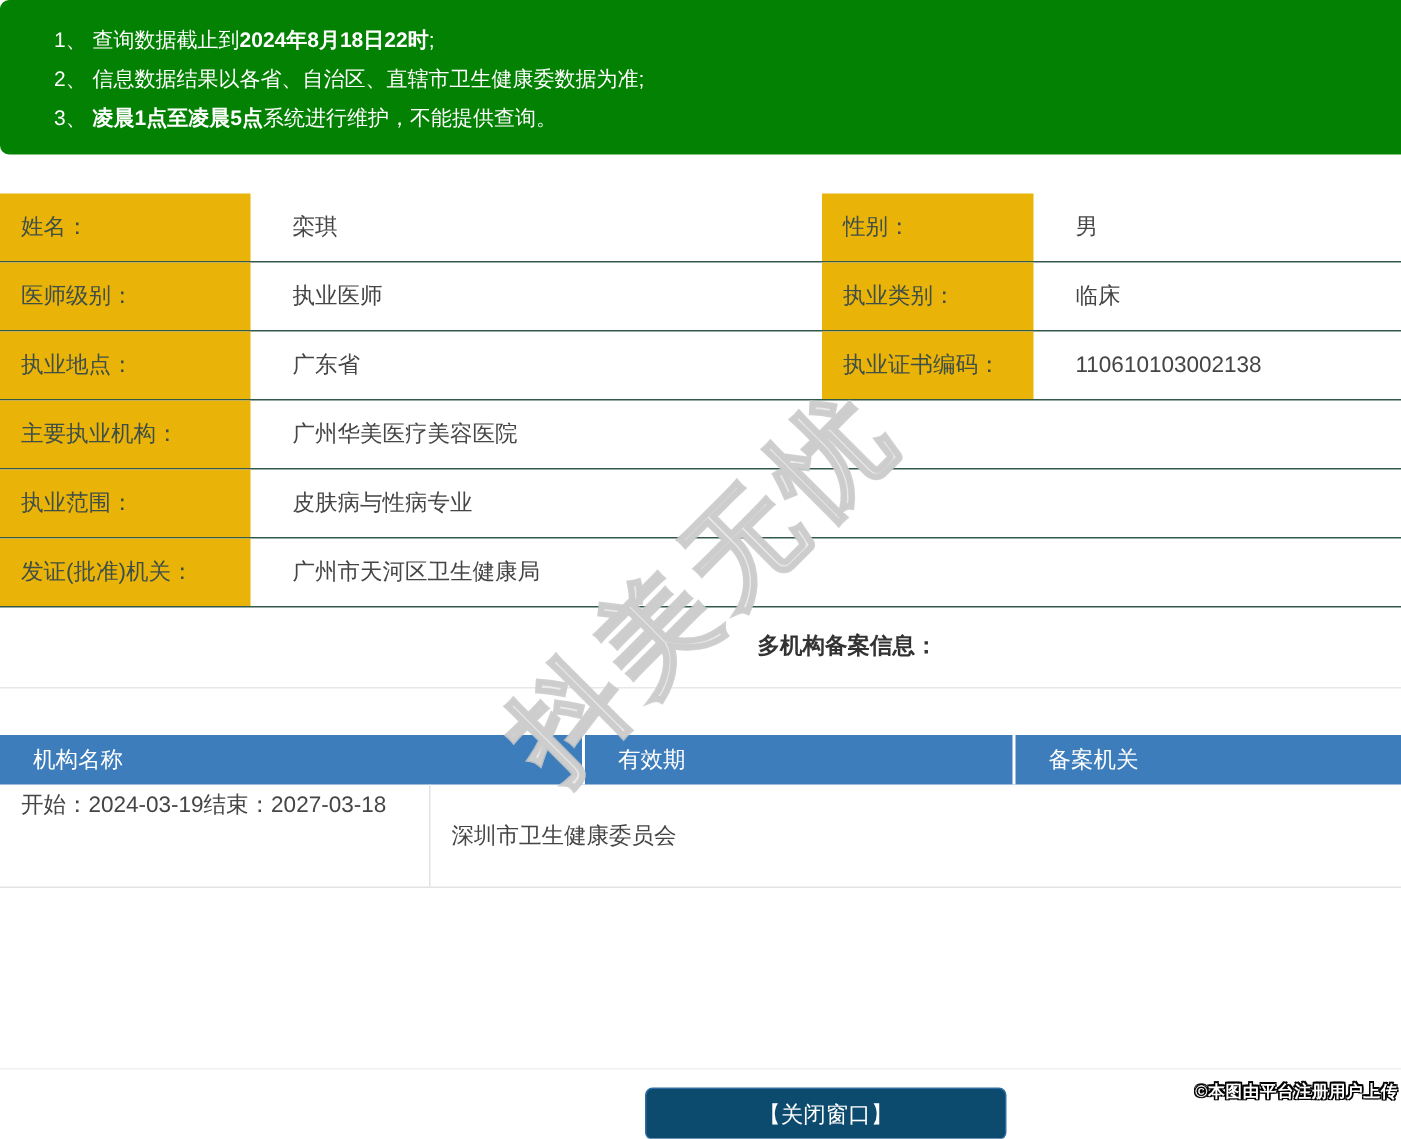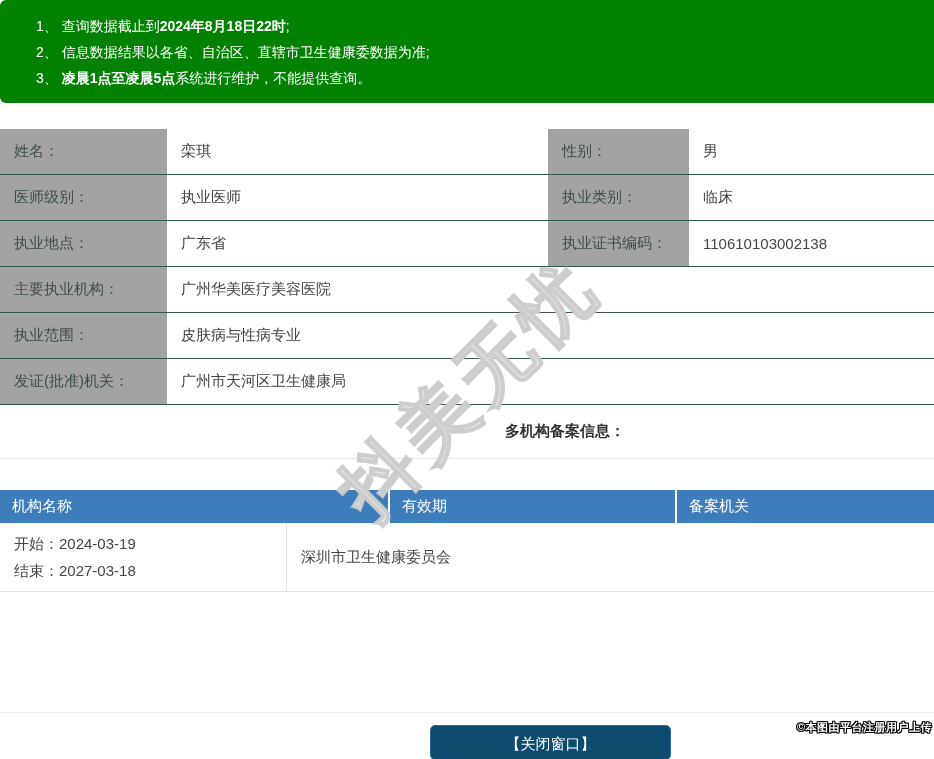--- a/index.html
+++ b/index.html
@@ -14,44 +14,44 @@
     box-sizing:border-box;width:1130px;height:103px;background:#028102;
     border-radius:6px;color:#fff;font-size:14px;padding:13px 0 0 36px;
   }
   .notice-line{line-height:26px;white-space:nowrap;}
   .notice-line b{font-weight:bold;}
 
   
   .info-table{margin-top:26px;width:1130px;}
   .irow{display:flex;height:45px;border-bottom:1px solid #33594b;align-items:stretch;font-size:15px;}
   .lbl{
-    width:167px;background:#a3a3a3;display:flex;align-items:center;
+    width:167px;background:#eab308;display:flex;align-items:center;
     padding-left:14px;box-sizing:border-box;color:#3f4f47;flex:none;
   }
   .lbl.l2{width:141px;}
-  .val{display:flex;align-items:center;padding-left:14px;box-sizing:border-box;color:#454545;}
+  .val{display:flex;align-items:center;padding-left:28px;box-sizing:border-box;color:#454545;}
   .val.w1{width:381px;flex:none;}
   .val.grow{flex:1;}
 
   
   .section-title{margin-top:16px;width:1130px;text-align:center;font-size:15px;font-weight:bold;color:#333;line-height:20px;}
   .hr-light{margin-top:17px;width:1130px;border-top:1px solid #e8e8e8;height:0;}
 
   
   .ftable{margin-top:31px;width:1130px;font-size:15px;}
   .fhead{display:flex;height:33px;background:#3d7dbb;color:#fff;}
-  .fh{display:flex;align-items:center;padding-left:12px;box-sizing:border-box;border-right:2px solid #fff;text-align:center;}
+  .fh{display:flex;align-items:center;padding-left:22px;box-sizing:border-box;border-right:2px solid #fff;text-align:center;}
   .fh:last-child{border-right:none;}
   .c1{width:390px;flex:none;}
   .c2{width:287px;flex:none;}
   .c3{flex:1;}
   .frow{display:flex;min-height:68px;border-bottom:1px solid #e3e3e3;color:#454545;}
   .fc{display:flex;align-items:center;padding-left:14px;box-sizing:border-box;border-right:1px solid #e3e3e3;}
   .fc:last-child{border-right:none;}
-  .fc.c2{flex-direction:column;align-items:flex-start;justify-content:center;}
+  .fc.c2{align-items:flex-start;justify-content:flex-start;}
   .fc.c2 .vline{line-height:27px;}
 
   
   .hr-footer{margin-top:120px;width:1130px;border-top:1px solid #efefef;height:0;}
   .close-btn{
     display:block;margin:12px 0 0 430px;width:241px;height:35px;
     background:#0c4a6e;border:1px solid #2e6da4;border-radius:5px;
     color:#fff;font-size:15px;font-family:inherit;cursor:pointer;line-height:33px;text-align:center;
   }
   .copyright{

